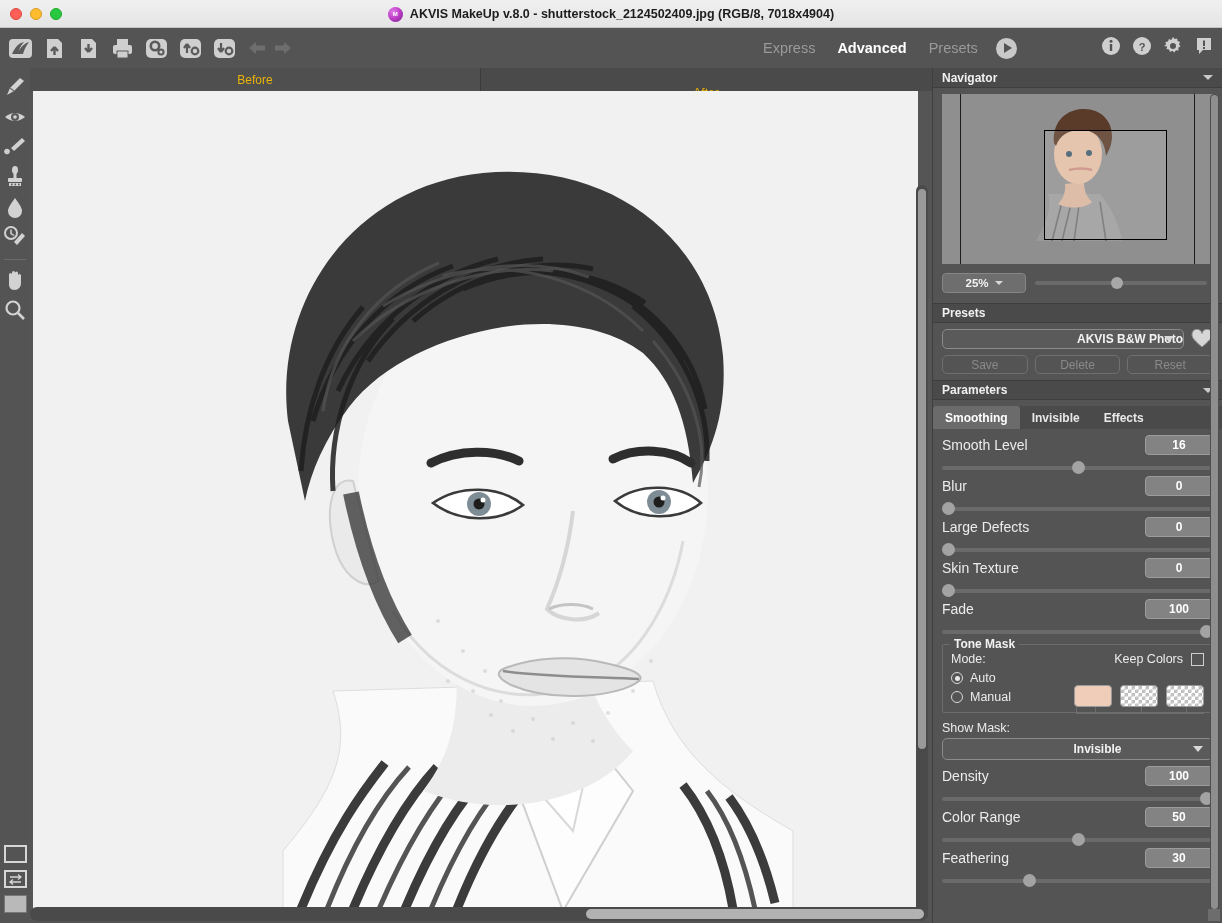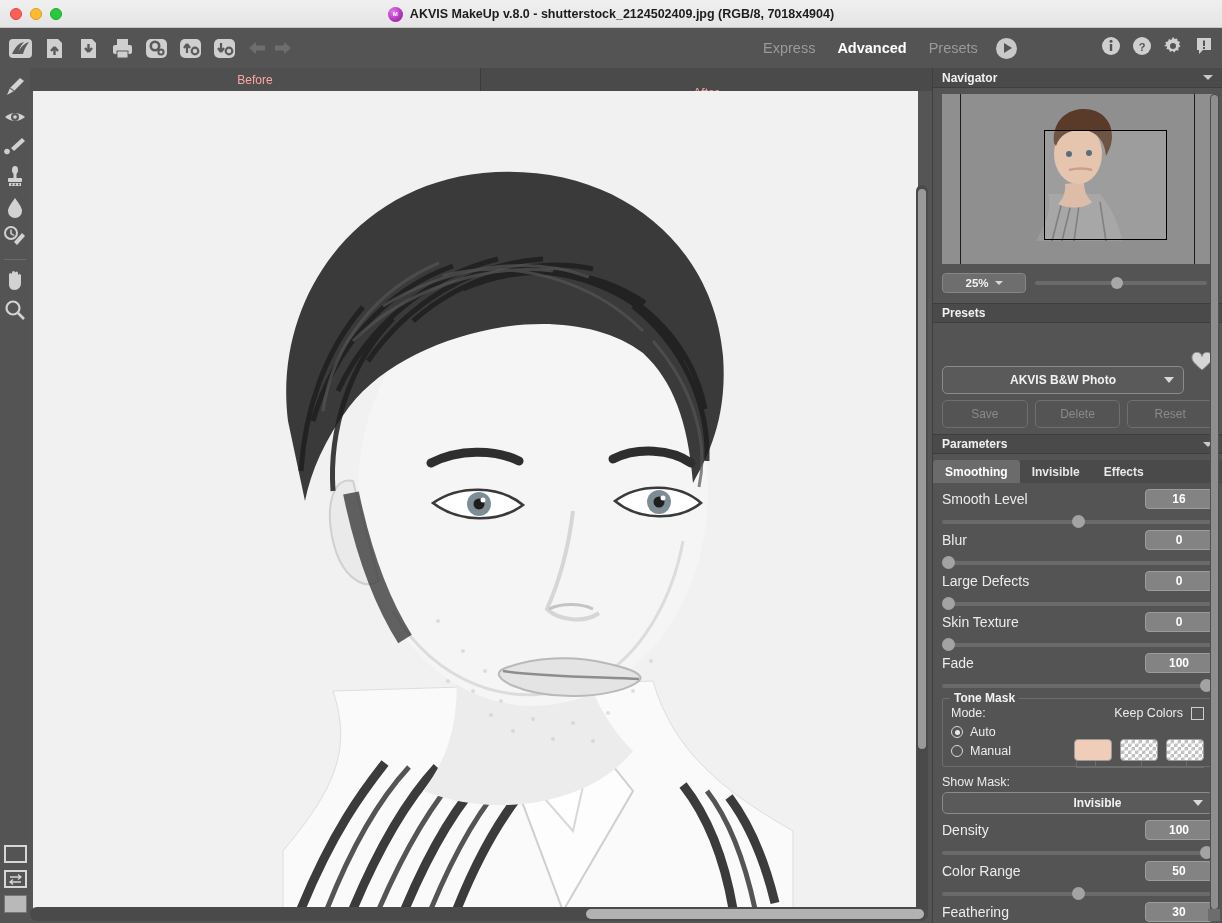--- a/index.html
+++ b/index.html
@@ -72,21 +72,21 @@
   .sw-swap{ width:23px;height:18px;border:2px solid #d6d6d6;background:#545454;display:flex;align-items:center;justify-content:center;cursor:pointer;}
   .sw-solid{ width:23px;height:18px;background:#b9b9b9;border:1px solid #777;cursor:pointer;}
 
   
   .tabs{
     position:absolute; left:30px; top:68px; width:902px; height:23px;
     display:flex; background:#4a4a4a;
   }
   .ctab{
     flex:1; display:flex; align-items:center; justify-content:center;
-    font-size:12px; color:#fca5a5; cursor:pointer;
+    font-size:12px; color:#eab308; cursor:pointer;
     background:#4f4f4f; border-right:1px solid #3b3b3b;
   }
   .ctab.active{ background:#5b5b5b;margin-top:25px; }
 
   
   .canvas-area{
     position:absolute; left:30px; top:91px; width:902px; height:820px;
     background:#555; overflow:hidden;
   }
   .photo{
@@ -144,30 +144,30 @@
   .zoom-track{ flex:1; height:4px; background:#6a6a6a; border-radius:2px; position:relative; margin-right:6px;}
   .zoom-knob{ position:absolute; top:-4px; left:44%; width:12px;height:12px;border-radius:50%;background:#a8a8a8;}
   .sect-bar{
     height:20px; background:#4a4a4a; display:flex; align-items:center;
     justify-content:space-between; padding:0 9px;
     font-size:12px; font-weight:bold; color:#f0f0f0;
     border-top:1px solid #3e3e3e; border-bottom:1px solid #3e3e3e;
   }
   .preset-row{ display:flex; align-items:center; gap:7px; padding:0 9px; }
   .preset-combo{
-    flex:1; height:28px; background:#5a5a5a; border:1px solid #8b8b8b; border-radius:5px;
-    display:flex; align-items:center; justify-content:center; position:relative;
-    font-size:12px; font-weight:bold; color:#f2f2f2; cursor:pointer;margin-top:37px;
+    flex:1; height:20px; background:#5a5a5a; border:1px solid #8b8b8b; border-radius:5px;
+    display:flex; align-items:center; justify-content:flex-end; position:relative;
+    font-size:12px; font-weight:bold; color:#f2f2f2; cursor:pointer;
   }
   .pc-caret{ position:absolute; right:9px; width:0;height:0;
     border-left:5px solid transparent;border-right:5px solid transparent;border-top:6px solid #d8d8d8;}
   .heart{ width:22px;height:20px;cursor:pointer; }
   .btn-row{ display:flex; gap:7px; padding:6px 9px 0 9px; }
   .pbtn{
-    flex:1; height:28px; border:1px solid #6f6f6f; border-radius:5px; background:#545454;
+    flex:1; height:19px; border:1px solid #6f6f6f; border-radius:5px; background:#545454;
     font-size:12px; color:#8a8a8a; display:flex; align-items:center; justify-content:center;
     cursor:pointer;
   }
 
   .tabs2{ display:flex; height:23px; margin-top:6px; background:#4a4a4a; }
   .ptab{
     display:flex; align-items:center; justify-content:center;
     font-size:12px; font-weight:bold; color:#e8e8e8; cursor:pointer;
     padding:0 12px;
   }

